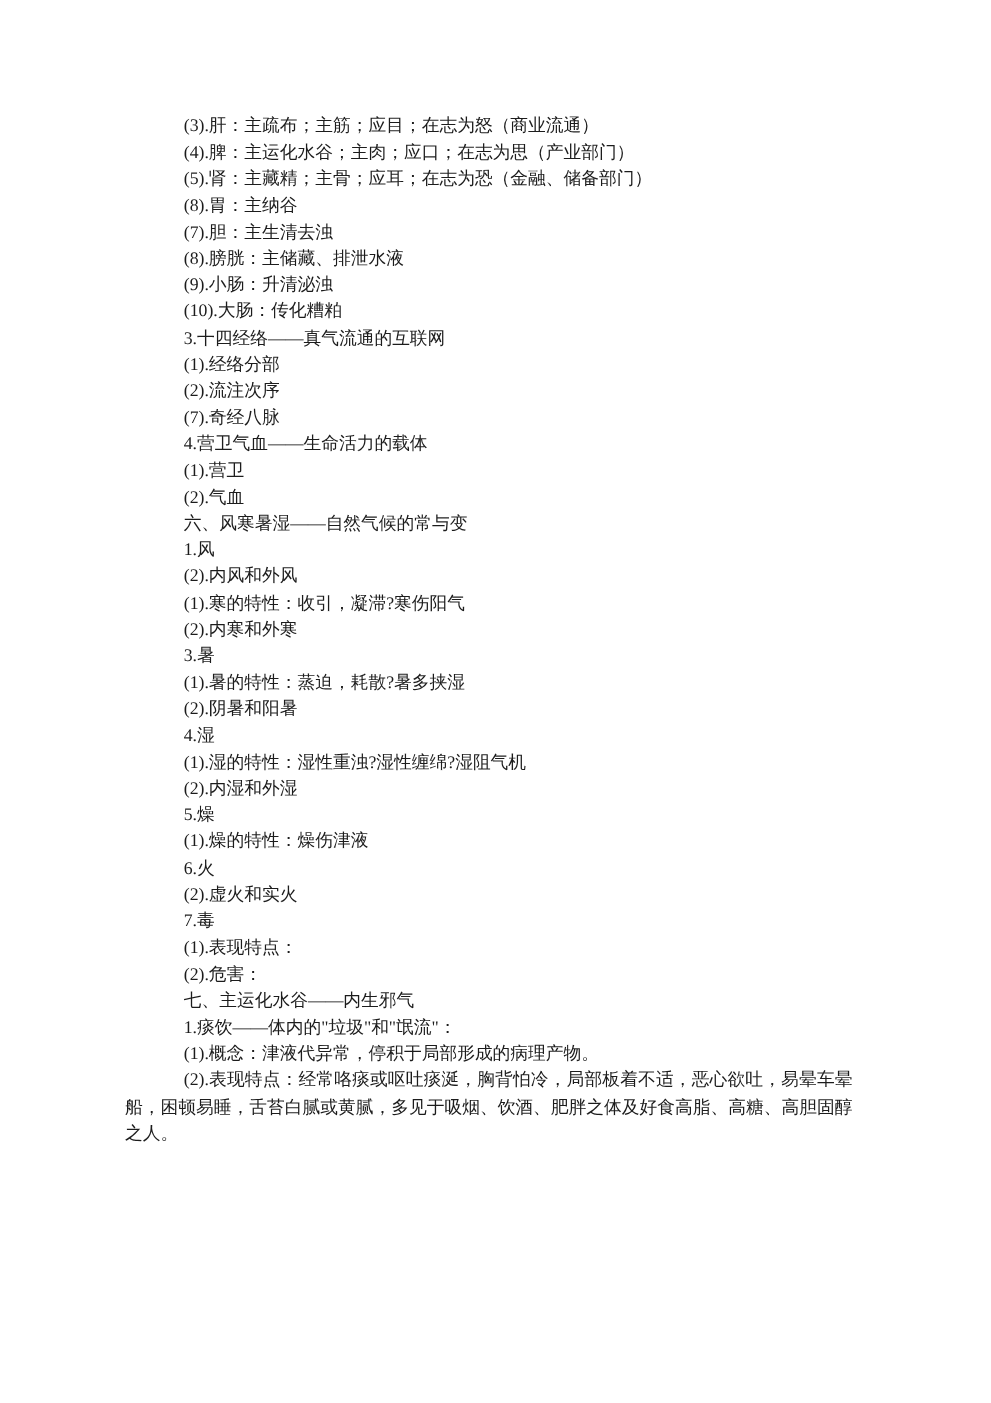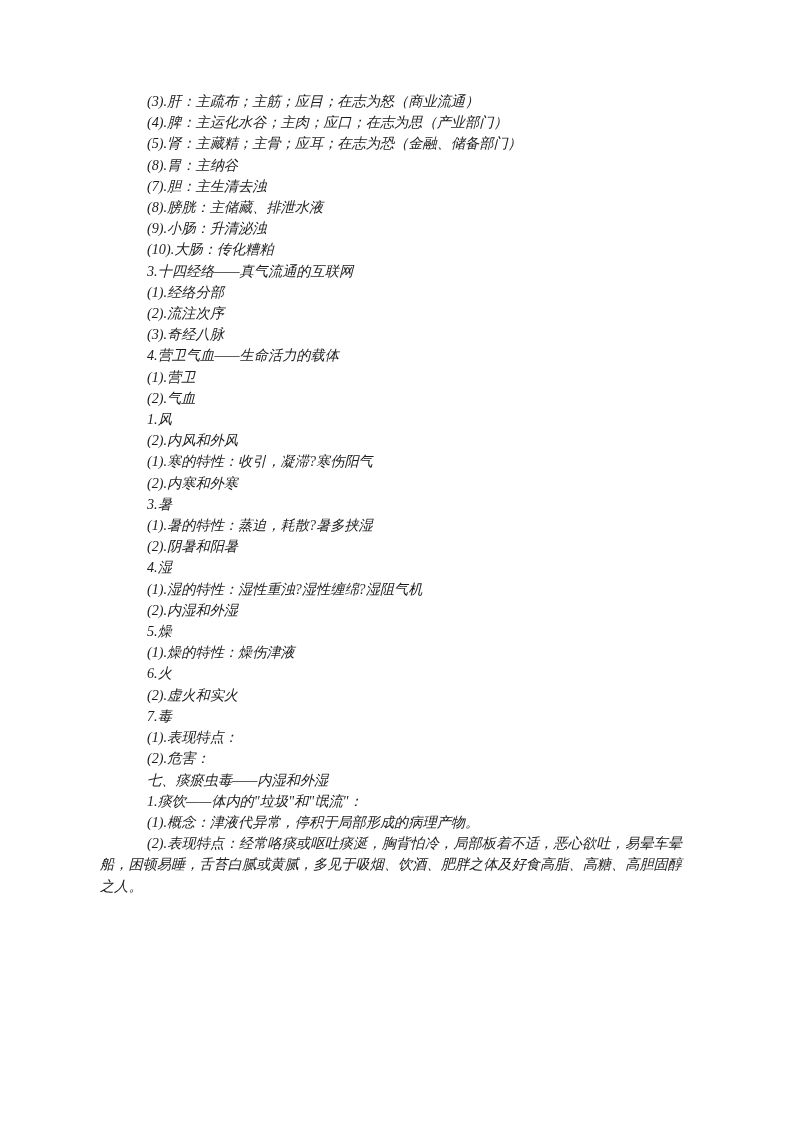--- a/index.html
+++ b/index.html
@@ -23,58 +23,58 @@
     font-size: 14.2px;
     line-height: 21.2px;
     color: #1c1c1c;
     text-align: justify;
   }
   .doc p {
     margin: 0;
     padding: 0;
     text-indent: 47px;
     word-break: break-all;
-    font-style: italic;
   }
 </style>
 </head>
 <body>
 
 <div class="page">
   <div class="doc">
       <p>(3).肝：主疏布；主筋；应目；在志为怒（商业流通）</p>
       <p>(4).脾：主运化水谷；主肉；应口；在志为思（产业部门）</p>
       <p>(5).肾：主藏精；主骨；应耳；在志为恐（金融、储备部门）</p>
       <p>(8).胃：主纳谷</p>
       <p>(7).胆：主生清去浊</p>
       <p>(8).膀胱：主储藏、排泄水液</p>
       <p>(9).小肠：升清泌浊</p>
       <p>(10).大肠：传化糟粕</p>
       <p>3.十四经络——真气流通的互联网</p>
       <p>(1).经络分部</p>
       <p>(2).流注次序</p>
-      <p>(3).奇经八脉</p>
+      <p>(7).奇经八脉</p>
       <p>4.营卫气血——生命活力的载体</p>
       <p>(1).营卫</p>
       <p>(2).气血</p>
+      <p>六、风寒暑湿——自然气候的常与变</p>
       <p>1.风</p>
       <p>(2).内风和外风</p>
       <p>(1).寒的特性：收引，凝滞?寒伤阳气</p>
       <p>(2).内寒和外寒</p>
       <p>3.暑</p>
       <p>(1).暑的特性：蒸迫，耗散?暑多挟湿</p>
       <p>(2).阴暑和阳暑</p>
       <p>4.湿</p>
       <p>(1).湿的特性：湿性重浊?湿性缠绵?湿阻气机</p>
       <p>(2).内湿和外湿</p>
       <p>5.燥</p>
       <p>(1).燥的特性：燥伤津液</p>
       <p>6.火</p>
       <p>(2).虚火和实火</p>
       <p>7.毒</p>
       <p>(1).表现特点：</p>
       <p>(2).危害：</p>
-      <p>七、痰瘀虫毒——内湿和外湿</p>
+      <p>七、主运化水谷——内生邪气</p>
       <p>1.痰饮——体内的"垃圾"和"氓流"：</p>
       <p>(1).概念：津液代异常，停积于局部形成的病理产物。</p>
       <p>(2).表现特点：经常咯痰或呕吐痰涎，胸背怕冷，局部板着不适，恶心欲吐，易晕车晕船，困顿易睡，舌苔白腻或黄腻，多见于吸烟、饮酒、肥胖之体及好食高脂、高糖、高胆固醇之人。</p>
     </div>
 </div>
 
 </body></html>

